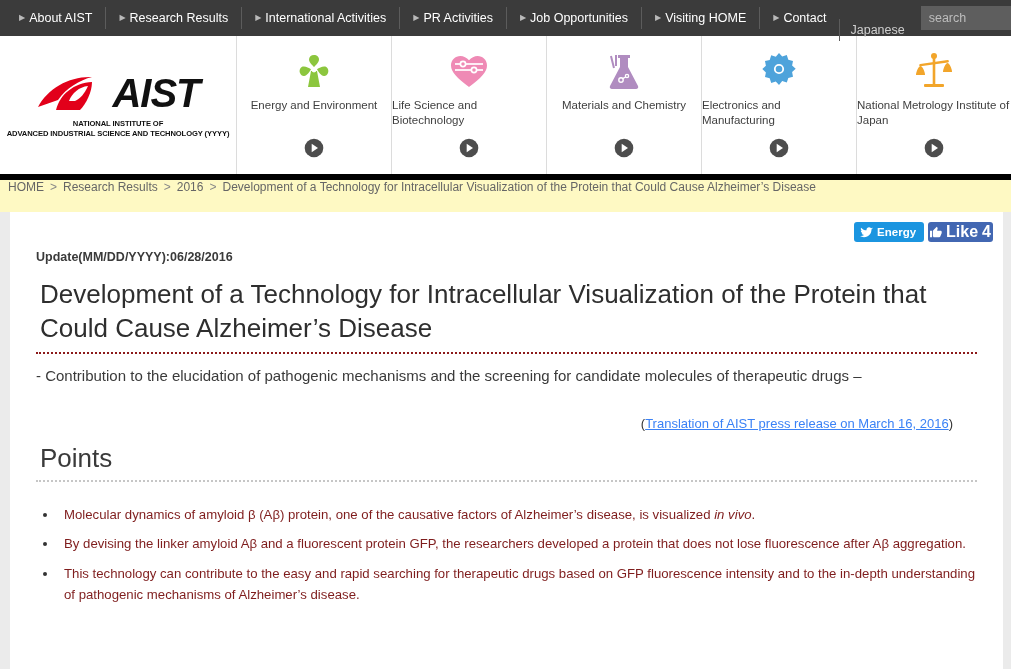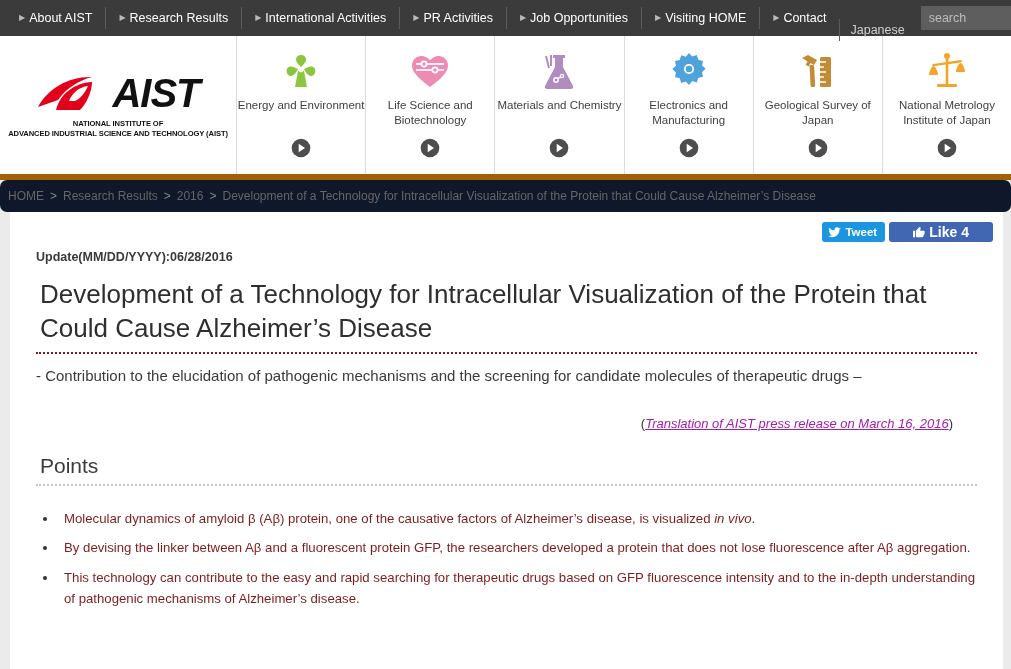--- a/index.html
+++ b/index.html
@@ -58,21 +58,21 @@
     font-family: "Liberation Sans", sans-serif;
     padding: 0 24px 0 8px; width: 100%; height: 100%;
   }
   .searchbox input::placeholder { color: #bdbdbd; }
 
   
   .header {
     height: 144px;
     background: #ffffff;
     display: flex;
-    border-bottom: 6px solid #a16207;
+    border-bottom: 6px solid #000000;
   }
   .logo-cell {
     width: 237px;
     display: flex; flex-direction: column;
     align-items: center; justify-content: center;
     border-right: 1px solid #dcdcdc;
     cursor: pointer;
   }
   .logo-row { display: flex; align-items: center; }
   .logo-swoosh { width: 74px; height: 40px; margin-right: 2px; }
@@ -93,31 +93,30 @@
     display: flex; flex-direction: column;
     align-items: center;
     padding-top: 13px;
     cursor: pointer;
   }
   .cat:last-child { border-right: none; }
   .cat-icon { height: 44px; display: flex; align-items: center; justify-content: center; }
   .cat-label {
     margin-top: 5px;
     font-size: 11.5px; color: #3f3f3f;
-    text-align: center; line-height: 1.32;
+    line-height: 1.32;
   }
   .play-btn { margin-top: auto; margin-bottom: 12px; }
 
   
   .breadcrumb-bar {
     height: 32px;
-    background: #0f172a;
-    display: flex; align-items: center;
+    background: #fef9c3;
+    display: flex; 
     padding-left: 8px;
-    border-radius: 7px;
   }
   .breadcrumb { font-size: 12px; color: #666666; white-space: nowrap; }
   .breadcrumb a { color: #666666; text-decoration: none; cursor: pointer; }
   .breadcrumb .sep { margin: 0 6px; color: #888888; }
 
   
   .page-wrap { padding: 0 8px 0 10px; background: #ebebeb; height: 457px; }
   .card {
     background: #ffffff;
     height: 100%;
@@ -134,22 +133,22 @@
   .tweet-btn {
     display: flex; align-items: center; gap: 4px;
     background: #1b95e0; color: #fff;
     font-size: 11.5px; font-weight: bold;
     border-radius: 3px; padding: 3px 8px 3px 6px;
     height: 20px; cursor: pointer;
   }
   .like-btn {
     display: flex; align-items: center; gap: 4px;
     background: #4267b2; color: #fff;
-    font-size: 14px; font-weight: bold;
-    border-radius: 3px; padding: 3px 24px;
+    font-size: 16px; font-weight: bold;
+    border-radius: 3px; padding: 3px 2px;
     height: 20px; cursor: pointer;
   }
 
   .update-line {
     font-size: 12.5px; color: #3a3a3a; font-weight: bold;
     margin-top: 20px;
   }
 
   .doc-title {
     font-size: 26px; color: #2e2e2e; font-weight: normal;
@@ -158,26 +157,26 @@
   }
   .subtitle {
     font-size: 15px; color: #3a3a3a; line-height: 1.42;
     margin-top: 11px;
   }
   .trans-line {
     text-align: right; font-size: 13px; color: #333333;
     margin-top: 30px; padding-right: 24px;
   }
   .trans-line a {
-    color: #a21caf; text-decoration: underline; cursor: pointer; font-style: italic;
+    color: #3b82f6; text-decoration: underline; cursor: pointer;
   }
 
   .section-head {
-    font-size: 21px; color: #3a3a3a; font-weight: normal;
-    margin-top: 23px; padding: 0 4px 6px 4px;
+    font-size: 26px; color: #3a3a3a; font-weight: normal;
+    margin-top: 12px; padding: 0 4px 6px 4px;
     border-bottom: 2px dotted #c6c6c6;
   }
 
   .points-list { margin-top: 22px; padding-left: 22px; }
   .points-list li {
     font-size: 13.2px; color: #7f1d1d;
     line-height: 1.62; margin-bottom: 8px;
     padding-left: 6px;
   }
   .points-list li::marker { color: #333; }
@@ -233,21 +232,21 @@
     <div class="logo-row">
       <svg class="logo-swoosh" viewBox="0 0 74 40">
         <path d="M2 33 C12 14, 34 2, 56 3 C44 6, 30 14, 22 26 Z" fill="#e2001a"></path>
         <path d="M20 36 C24 20, 38 9, 56 8 C56 18, 50 30, 44 36 Z" fill="#e2001a"></path>
         <path d="M33 27 C36 19, 43 13, 52 12 C49 19, 44 25, 39 27 Z" fill="#ffffff"></path>
       </svg>
       <span class="logo-word">AIST</span>
     </div>
     <div class="logo-sub">
       <div>NATIONAL INSTITUTE OF</div>
-      <div>ADVANCED INDUSTRIAL SCIENCE AND TECHNOLOGY (AIST)</div>
+      <div>ADVANCED INDUSTRIAL SCIENCE AND TECHNOLOGY (YYYY)</div>
     </div>
   </div>
   <div class="cats" id="cats">
       <div class="cat">
         <div class="cat-icon">
           <svg width="44" height="44" viewBox="0 0 44 44">
             <path d="M22 6c-3 0-5 2-5 4.5S20 16 22 18c2-2 5-5 5-7.5S25 6 22 6z" fill="#8cc63e"></path>
          <path d="M8 24c-1-2.6.3-5.5 2.6-6.4 2.3-.9 6.2 1.1 8.4 2.6-1.4 2.3-3.6 5.9-6 6.5C11 27.4 9 26.6 8 24z" fill="#8cc63e"></path>
          <path d="M36 24c1-2.6-.3-5.5-2.6-6.4-2.3-.9-6.2 1.1-8.4 2.6 1.4 2.3 3.6 5.9 6 6.5 2 .7 4-.1 5-2.7z" fill="#8cc63e"></path>
          <path d="M19 22h6l3 16H16z" fill="#8cc63e"></path>
@@ -303,41 +302,20 @@
         </div>
         <div class="cat-label">Electronics and Manufacturing</div>
         <div class="play-btn"><svg width="20" height="20" viewBox="0 0 20 20">
             <circle cx="10" cy="10" r="9.3" fill="#4d4d4d"></circle>
             <path d="M7.7 5.7L14 10l-6.3 4.3z" fill="#ffffff"></path>
           </svg></div>
       </div>
       <div class="cat">
         <div class="cat-icon">
           <svg width="44" height="44" viewBox="0 0 44 44">
-            <path d="M6 9l6-3 9 5-3 5-3.4-1.9-2 3.4-3-1.7 2-3.4z" fill="#c28c36"></path>
-         <rect x="14" y="16" width="4.6" height="22" rx="1" transform="rotate(-3 16 26)" fill="#c28c36"></rect>
-         <rect x="24" y="8" width="11" height="30" rx="1.5" fill="#c28c36"></rect>
-         <g stroke="#ffffff" stroke-width="1.5">
-           <line x1="24" y1="13" x2="30" y2="13"></line>
-              <line x1="24" y1="18" x2="28" y2="18"></line>
-           <line x1="24" y1="23" x2="30" y2="23"></line>
-              <line x1="24" y1="28" x2="28" y2="28"></line>
-           <line x1="24" y1="33" x2="30" y2="33"></line>
-         </g>
-          </svg>
-        </div>
-        <div class="cat-label">Geological Survey of Japan</div>
-        <div class="play-btn"><svg width="20" height="20" viewBox="0 0 20 20">
-            <circle cx="10" cy="10" r="9.3" fill="#4d4d4d"></circle>
-            <path d="M7.7 5.7L14 10l-6.3 4.3z" fill="#ffffff"></path>
-          </svg></div>
-      </div>
-      <div class="cat">
-        <div class="cat-icon">
-          <svg width="44" height="44" viewBox="0 0 44 44">
             <rect x="20.7" y="8" width="2.6" height="27" fill="#f2a52a"></rect>
          <circle cx="22" cy="7" r="3" fill="#f2a52a"></circle>
          <rect x="12" y="35" width="20" height="3" rx="1" fill="#f2a52a"></rect>
          <rect x="7" y="13" width="30" height="2.4" rx="1.2" fill="#f2a52a" transform="rotate(-8 22 14)"></rect>
          <path d="M4 26c0-4 3-9 4.5-9S13 22 13 26z" fill="#f2a52a"></path>
          <path d="M31 23c0-4 3-9 4.5-9S40 19 40 23z" fill="#f2a52a"></path>
           </svg>
         </div>
         <div class="cat-label">National Metrology Institute of Japan</div>
         <div class="play-btn"><svg width="20" height="20" viewBox="0 0 20 20">
@@ -353,21 +331,21 @@
 </div>
 
 <div class="page-wrap">
   <div class="card">
 
     <div class="social">
       <div class="tweet-btn">
         <svg width="13" height="11" viewBox="0 0 16 13">
           <path fill="#ffffff" d="M16 1.6c-.6.3-1.2.4-1.9.5.7-.4 1.2-1 1.4-1.8-.6.4-1.3.6-2.1.8C12.8.4 12 0 11.1 0 9.4 0 8 1.4 8 3.1c0 .2 0 .5.1.7C5.5 3.7 3 2.4 1.4.5 1.1 1 1 1.5 1 2.1c0 1.1.5 2 1.4 2.6-.5 0-1-.2-1.4-.4 0 1.5 1.1 2.8 2.5 3.1-.3.1-.6.1-.8.1-.2 0-.4 0-.6-.1.4 1.2 1.5 2.1 2.9 2.2-1.1.8-2.4 1.3-3.9 1.3H0c1.4.9 3.1 1.4 4.9 1.4 5.9 0 9.2-4.9 9.2-9.2v-.4c.6-.5 1.2-1 1.6-1.6z"></path>
         </svg>
-        <span>Tweet</span>
+        <span>Energy</span>
       </div>
       <div class="like-btn">
         <svg width="12" height="12" viewBox="0 0 16 16">
           <path fill="#ffffff" d="M5 15h7.2c.7 0 1.3-.4 1.5-1l1.8-4.3c.1-.2.1-.4.1-.6V7.8c0-.9-.7-1.6-1.6-1.6H9.5l.7-3.3v-.2c0-.3-.1-.6-.4-.8L9 1 4.4 5.6c-.3.3-.5.7-.5 1.1V13c0 1.1.9 2 1.1 2zM0 6.2h2.8V15H0z"></path>
         </svg>
         <span>Like</span>
         <span>4</span>
       </div>
     </div>
 
@@ -378,18 +356,18 @@
     <div class="subtitle">- Contribution to the elucidation of pathogenic mechanisms and the screening for candidate molecules of therapeutic drugs –</div>
 
     <div class="trans-line">
       <span>(</span><a>Translation of AIST press release on March 16, 2016</a><span>)</span>
     </div>
 
     <h2 class="section-head">Points</h2>
 
     <ul class="points-list" id="points-list">
         <li><span>Molecular dynamics of amyloid β (Aβ) protein, one of the causative factors of Alzheimer’s disease, is visualized </span><em>in vivo</em><span>.</span></li>
-        <li><span>By devising the linker between Aβ and a fluorescent protein GFP, the researchers developed a protein that does not lose fluorescence after Aβ aggregation.</span></li>
+        <li><span>By devising the linker amyloid Aβ and a fluorescent protein GFP, the researchers developed a protein that does not lose fluorescence after Aβ aggregation.</span></li>
         <li><span>This technology can contribute to the easy and rapid searching for therapeutic drugs based on GFP fluorescence intensity and to the in-depth understanding of pathogenic mechanisms of Alzheimer’s disease.</span></li>
       </ul>
 
   </div>
 </div>
 
 </body></html>

